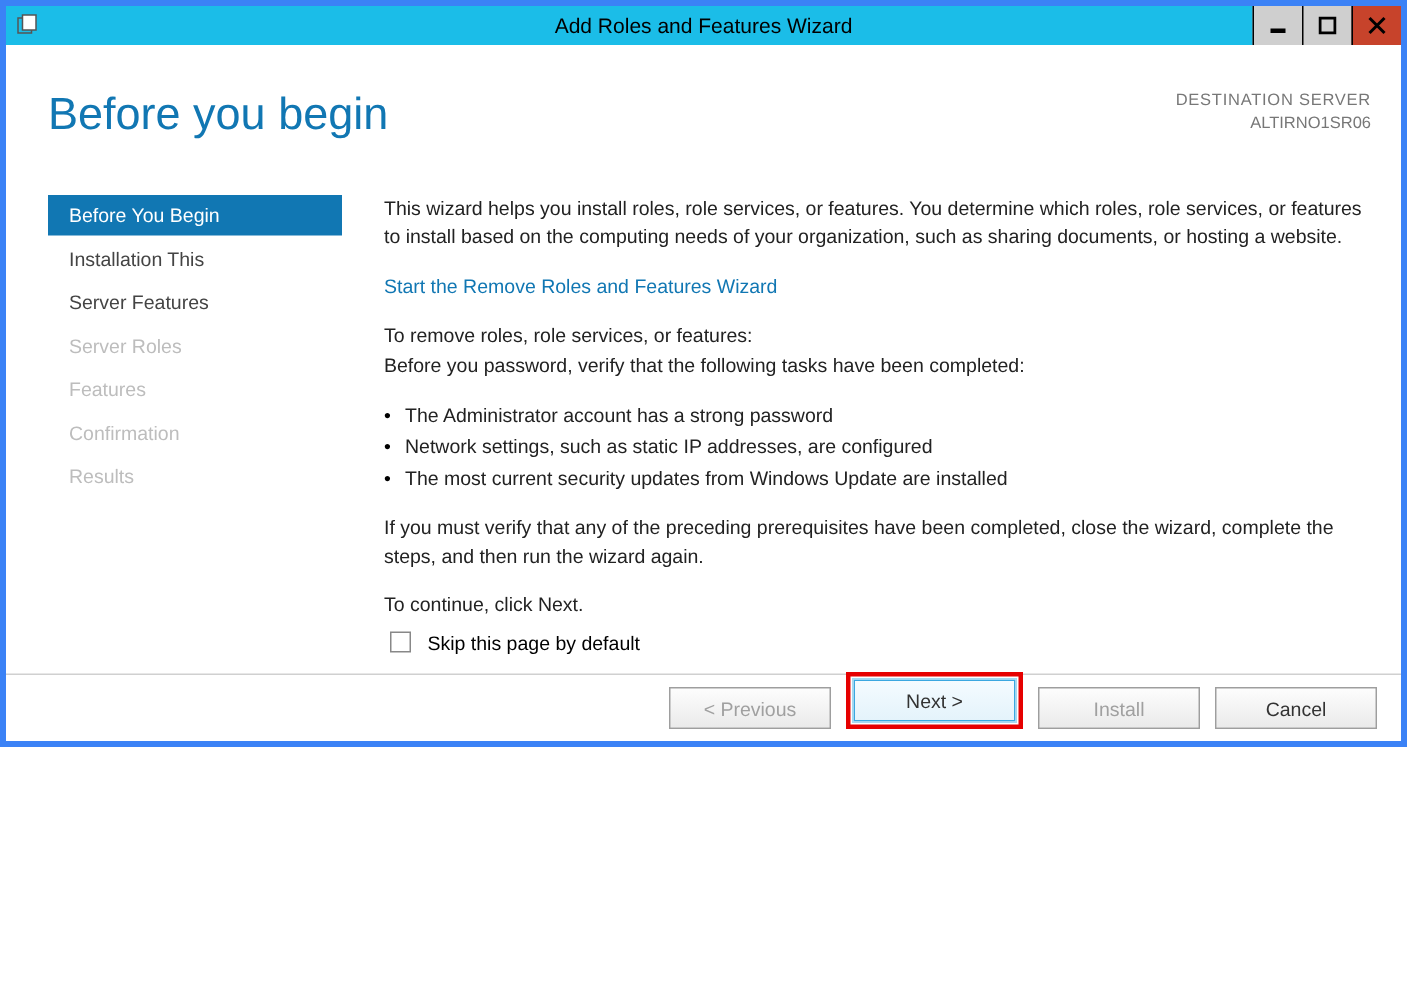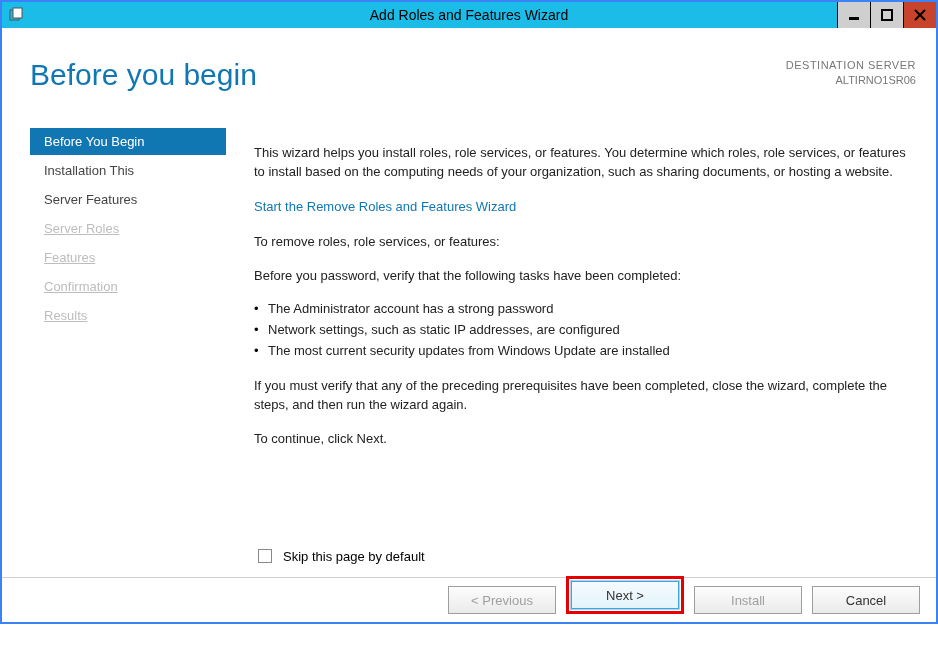--- a/index.html
+++ b/index.html
@@ -1,39 +1,39 @@
 <!DOCTYPE html>
 <html><head>
 <meta charset="utf-8">
 <style>
   html,body{margin:0;padding:0;font-family:"Segoe UI",Tahoma,sans-serif;background:#fff;}
-  .window{width:938px;height:624px;border:2px solid #3b82f6;box-sizing:border-box;position:relative;background:#1d4ed8;}
+  .window{width:938px;height:498px;border:4px solid #3b82f6;box-sizing:border-box;position:relative;background:#1d4ed8;}
   
   .titlebar{height:26px;background:#1bbde8;display:flex;align-items:center;justify-content:space-between;}
   .titlebar-left{display:flex;align-items:center;padding-left:6px;font-size:12px;color:#000;}
   .titlebar-icon{width:16px;height:16px;margin-right:6px;display:inline-block;}
   .titlebar-title{position:absolute;left:50%;transform:translateX(-50%);font-size:14px;color:#000;}
   .winbtns{display:flex;height:100%;}
   .winbtn{width:32px;height:100%;display:flex;align-items:center;justify-content:center;border-left:1px solid #000;font-family:Arial,sans-serif;}
   .winbtn.min, .winbtn.max{background:#cfcfcf;}
   .winbtn.close{background:#c7432b;border-left:1px solid #000;}
   .winbtn svg{pointer-events:none;}
   
   .body{position:absolute;top:26px;bottom:0;left:0;right:0;background:#fff;}
   .header-title{position:absolute;left:28px;top:30px;font-size:30px;font-weight:300;color:#1177b3;}
   .dest{position:absolute;right:20px;top:30px;text-align:right;font-size:11px;color:#777;line-height:1.4;}
   .dest .line1{letter-spacing:0.5px;}
   
   .sidebar{position:absolute;left:28px;top:100px;width:196px;}
   .step{font-size:13px;color:#444;padding:6px 14px;margin-bottom:2px;cursor:pointer;}
   .step.selected{background:#1177b3;color:#fff;}
-  .step.disabled{color:#bdbdbd;cursor:default;text-decoration:underline;}
+  .step.disabled{color:#bdbdbd;cursor:default;}
   
   .main{position:absolute;left:252px;right:20px;top:100px;bottom:90px;font-size:13px;color:#222;line-height:1.45;}
-  .main p{margin:16px 0 14px 0;}
+  .main p{margin:0 0 14px 0;}
   .main .link{color:#1177b3;cursor:pointer;display:inline-block;}
   .bullets{margin:0 0 14px 0;padding-left:0;list-style:none;}
   .bullets li{padding-left:14px;position:relative;margin:2px 0;}
   .bullets li::before{content:"•";position:absolute;left:0;top:0;color:#000;}
   
   .skip{position:absolute;left:252px;bottom:56px;font-size:13px;display:flex;align-items:center;gap:8px;}
   .skip input[type=checkbox]{width:14px;height:14px;border:1px solid #888;appearance:none;background:#fff;}
   
   .divider{position:absolute;left:0;right:0;bottom:44px;height:1px;background:#d0d0d0;}
   

